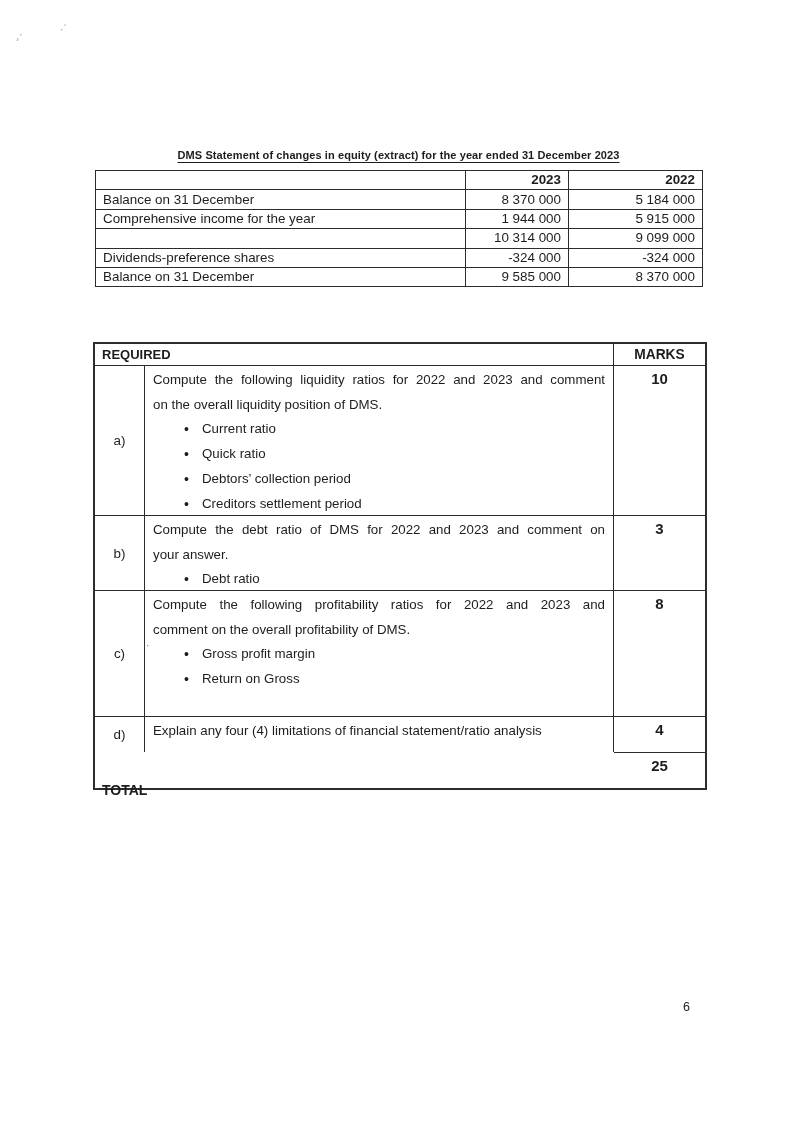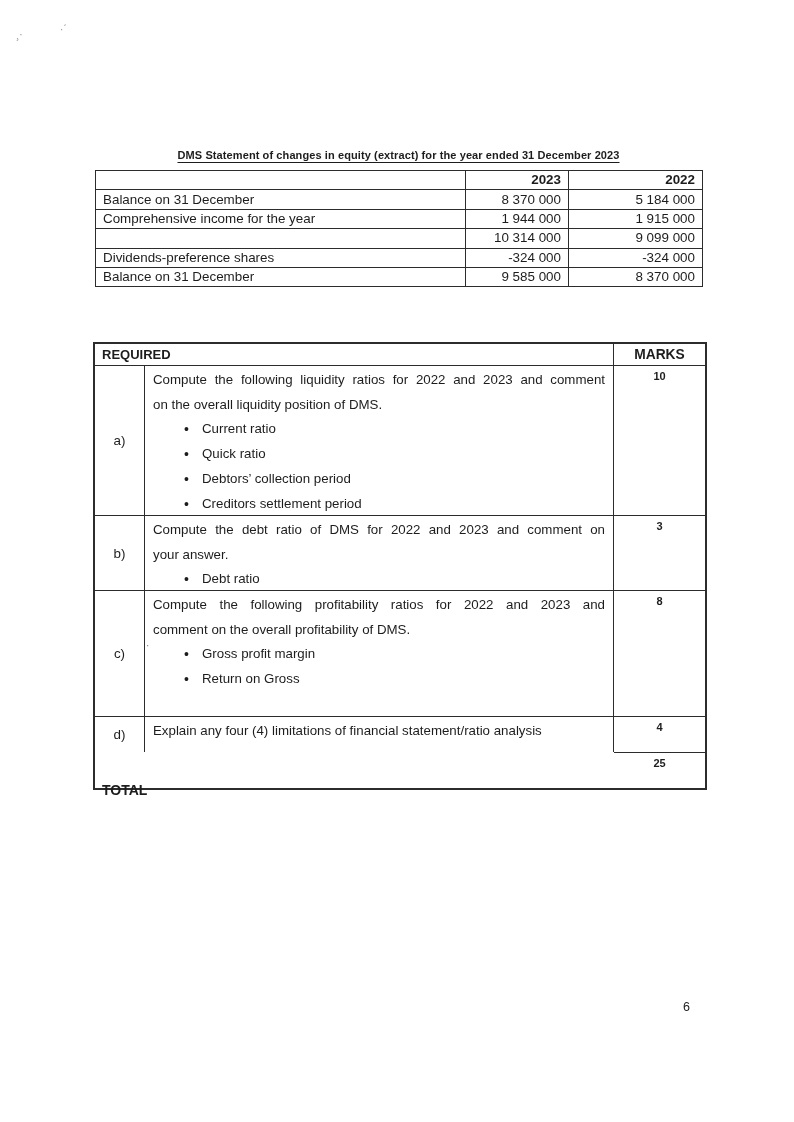--- a/index.html
+++ b/index.html
@@ -49,21 +49,21 @@
 
   .req-hdr { font-weight:bold; font-size:13px; display:flex; align-items:center; padding-left:7px; }
   .req-hdr-marks { font-weight:bold; font-size:13.8px; display:flex; align-items:center; justify-content:center; }
 
   .q-label { display:flex; align-items:center; justify-content:center; font-size:13.4px; }
   .q-content { padding:2px 8px 0 8px; line-height:24.7px; }
   .q-line-j { text-align:justify; text-align-last:justify; }
   .q-line   { text-align:left; }
   .q-bullet { position:relative; padding-left:49px; text-align:left; }
   .q-bullet::before { content:"\2022"; position:absolute; left:31px; top:0; font-size:14px; }
-  .q-marks { text-align:center; font-weight:bold; padding-top:4px; font-size:11px; }
+  .q-marks { text-align:center; font-weight:bold; padding-top:4px; font-size:15px; }
 
   .total-cell { display:flex; align-items:center; padding-left:7px; font-weight:bold; font-size:14px;margin-top:37px; }
 
   
   .page-number { position:absolute; left:683px; top:1000px; font-size:12.5px; }
 </style>
 </head>
 <body>
 
 <div class="page">
@@ -86,21 +86,21 @@
       <td class="num">2022</td>
     </tr>
     <tr>
       <td class="lbl">Balance on 31 December</td>
       <td class="num">8 370 000</td>
       <td class="num">5 184 000</td>
     </tr>
     <tr>
       <td class="lbl">Comprehensive income for the year</td>
       <td class="num">1 944 000</td>
-      <td class="num">1 915 000</td>
+      <td class="num">5 915 000</td>
     </tr>
     <tr>
       <td class="lbl"></td>
       <td class="num">10 314 000</td>
       <td class="num">9 099 000</td>
     </tr>
     <tr>
       <td class="lbl">Dividends-preference shares</td>
       <td class="num">-324 000</td>
       <td class="num">-324 000</td>

